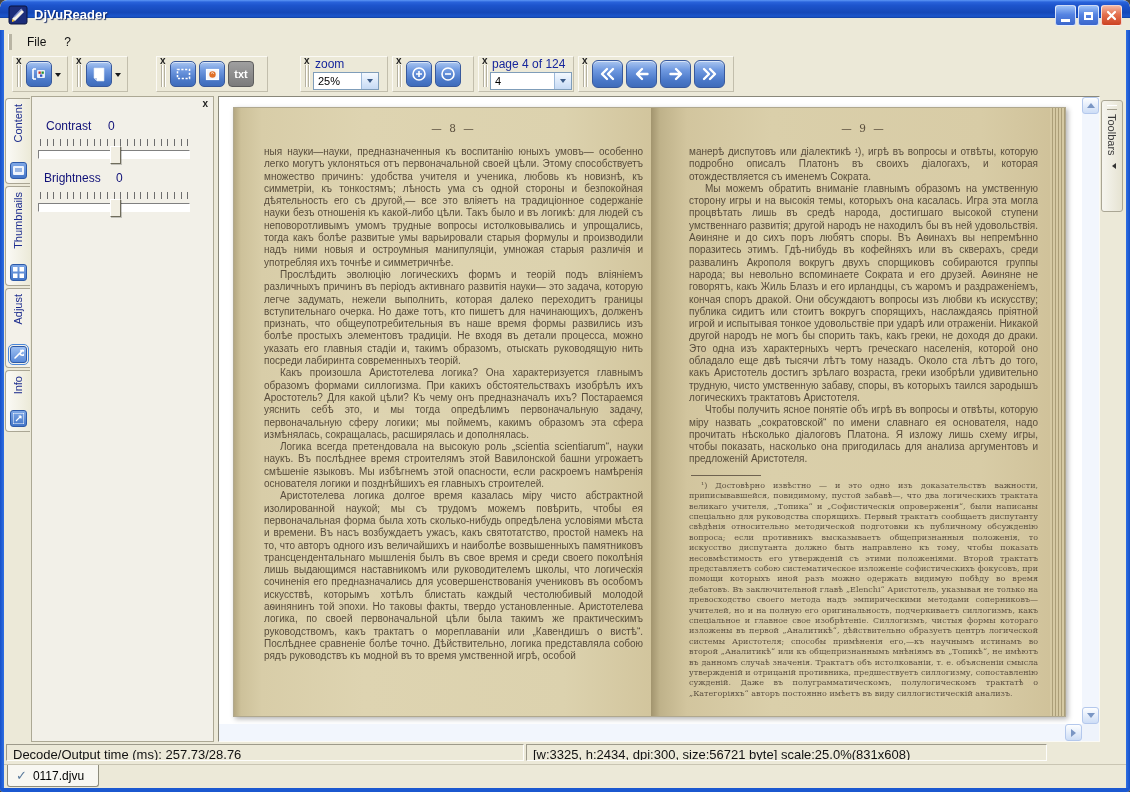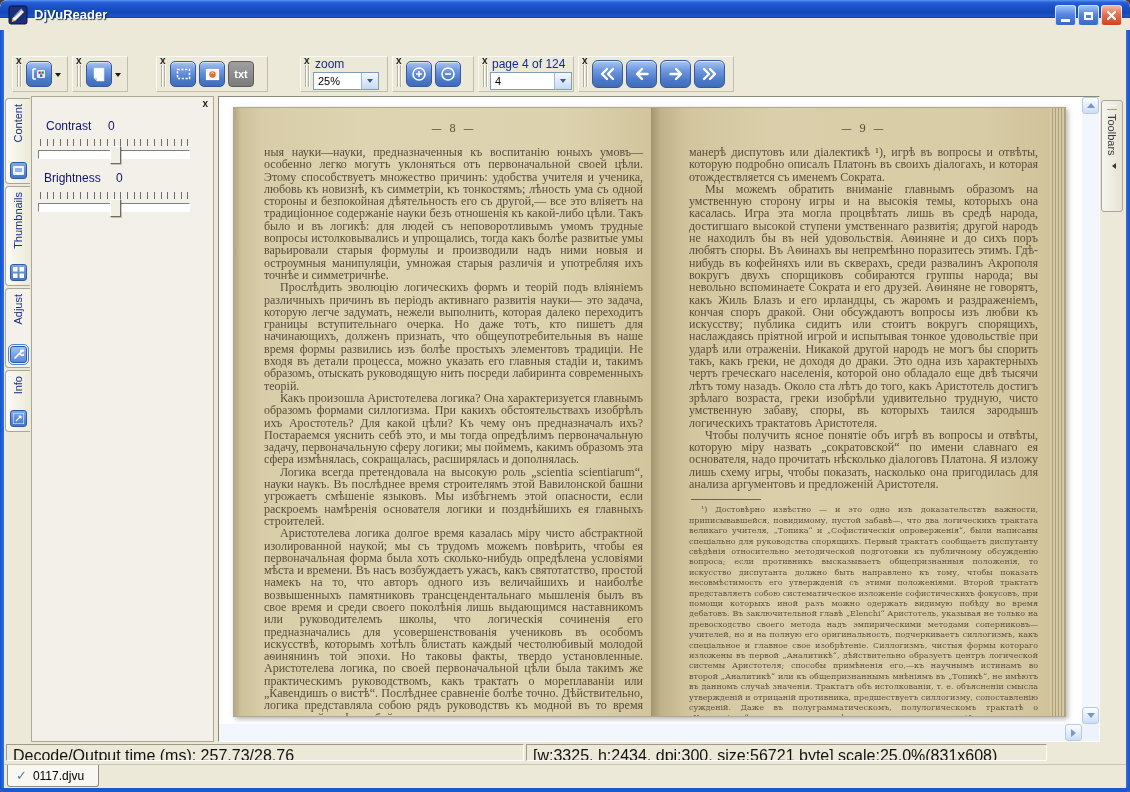--- a/index.html
+++ b/index.html
@@ -84,40 +84,40 @@
   
   .spread{position:absolute;left:14px;top:10px;width:831px;height:608px;display:flex;
     box-shadow:2px 2px 5px rgba(0,0,0,.3);border:1px solid #b0a88e;box-sizing:content-box;}
   .page{height:100%;box-sizing:border-box;overflow:hidden;}
   .page.left{width:417px;padding:12px 8px 0 30px;
     background:linear-gradient(90deg,#b4a781 0px,#cdc19a 7px,#d8cda8 28px,#ded4b1 130px,#dcd2ae 330px,#d2c59d 417px);}
   .page.right{width:399px;padding:12px 12px 0 38px;
     background:linear-gradient(90deg,#a2946e 0px,#bfb28a 9px,#d2c59e 36px,#dacfaa 120px,#d8cca6 330px,#d0c29a 399px);}
   .pedges{width:15px;height:100%;
     background:repeating-linear-gradient(90deg,#d5c9a3 0 2px,#ab9e78 2px 3px);}
-  .ptext{font-family:Liberation Serif, serif;font-size:12px;line-height:12.3px;color:#584c3c;text-align:justify;}
+  .ptext{font-family:Liberation Sans, sans-serif;font-size:10px;line-height:12.3px;color:#584c3c;text-align:justify;}
   .ptext p{margin:0;text-indent:16px;}
   .ptext p.noind{text-indent:0;}
   .phead{font-family:"DejaVu Serif",serif;text-align:center;font-size:10.5px;color:#584c3c;
     letter-spacing:2px;margin:2px 0 12px 0;}
   .frule{width:70px;border:none;border-top:1px solid #6e6250;margin:9px 0 5px 2px;}
   .fnote{font-family:"DejaVu Serif",serif;font-size:8px;line-height:10.4px;color:#5d5142;text-align:justify;}
   .fnote p{margin:0;text-indent:12px;}
   
   .rcol{position:absolute;right:4px;top:96px;width:26px;height:646px;background:#ece9d8;}
   .rtab{position:absolute;left:1px;top:4px;width:22px;height:112px;border:1px solid #aaa694;border-radius:3px;
     background:linear-gradient(90deg,#f6f5ef,#e6e3d2);display:flex;flex-direction:column;align-items:center;
     padding-top:4px;box-sizing:border-box;}
   .rtab .rgrip{width:10px;height:3px;border-top:1px solid #fff;border-bottom:1px solid #a39f8e;margin-bottom:4px;}
   .rtab .lab{writing-mode:vertical-rl;font-size:11px;color:#3a3a3a;}
   .rtab .rarr{width:0;height:0;border:3px solid transparent;border-right:4px solid #333;margin-top:7px;}
   
   .statusbar{position:absolute;left:4px;right:4px;top:742px;height:22px;background:#ece9d8;}
   .spanel{position:absolute;top:2px;height:17px;border:1px solid;border-color:#9d9a8b #fdfdfb #fdfdfb #9d9a8b;
-    font-size:16px;color:#111;padding:2px 6px 8px 6px;box-sizing:border-box;white-space:nowrap;overflow:hidden;}
+    font-size:13px;color:#111;padding:2px 6px 8px 6px;box-sizing:border-box;white-space:nowrap;overflow:hidden;}
   
   .filetabbar{position:absolute;left:4px;right:4px;top:764px;height:24px;background:#ece9d8;border-top:1px solid #c9c5b3;}
   .filetab{position:absolute;left:3px;top:0;height:21px;background:#f8f7f2;border:1px solid #8e8c7d;border-top:none;
     border-radius:0 0 3px 3px;display:flex;align-items:center;gap:6px;padding:0 14px 0 8px;font-size:12px;color:#000;}
   .ftab-icon{color:#5a7a9c;font-size:13px;line-height:13px;}
 </style>
 </head>
 <body>
 
 <div class="win">
@@ -138,20 +138,25 @@
           <div class="glyph-max"></div>
         </div>
       <div class="wbtn red">
         <svg width="11" height="11" viewBox="0 0 11 11">
           <path d="M2 2 L9 9 M9 2 L2 9" stroke="#fff" stroke-width="2.2" stroke-linecap="round"></path>
         </svg>
       </div>
     </div>
   </div>
 
+  <div class="menubar">
+    <div class="menugrip"></div>
+    <span class="menuitem">File</span>
+    <span class="menuitem">?</span>
+  </div>
 
   <div class="toolbar">
 
     <div class="tgroup" style="left:8px;width:56px;">
       <span class="gx">x</span>
       <div class="grip"></div>
       <div class="gcontent">
         <div class="bbtn">
           <svg width="16" height="14" viewBox="0 0 16 14">
             <path d="M2 2 L2 12 M2 2 L5 2 M2 12 L5 12" stroke="#fff" stroke-width="1.6" fill="none"></path>

